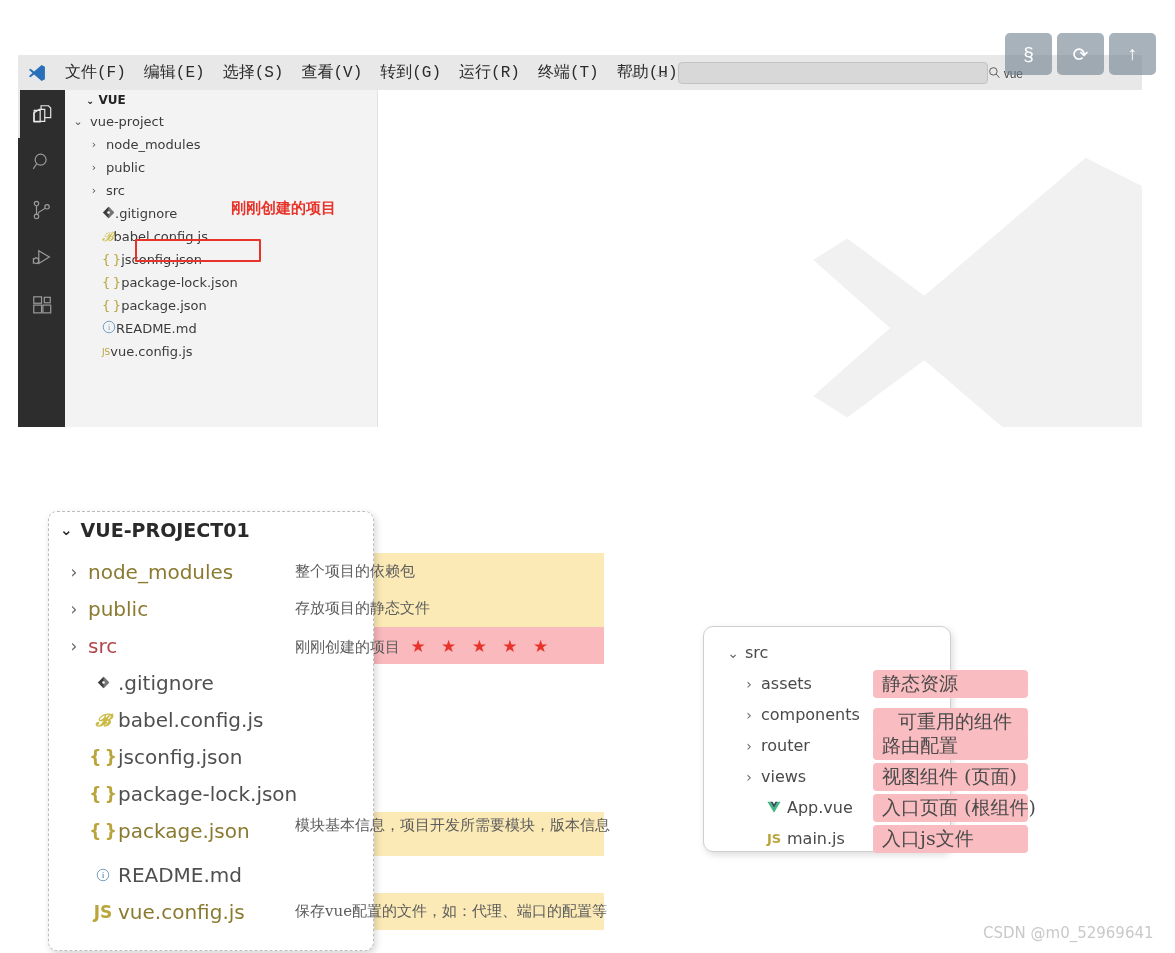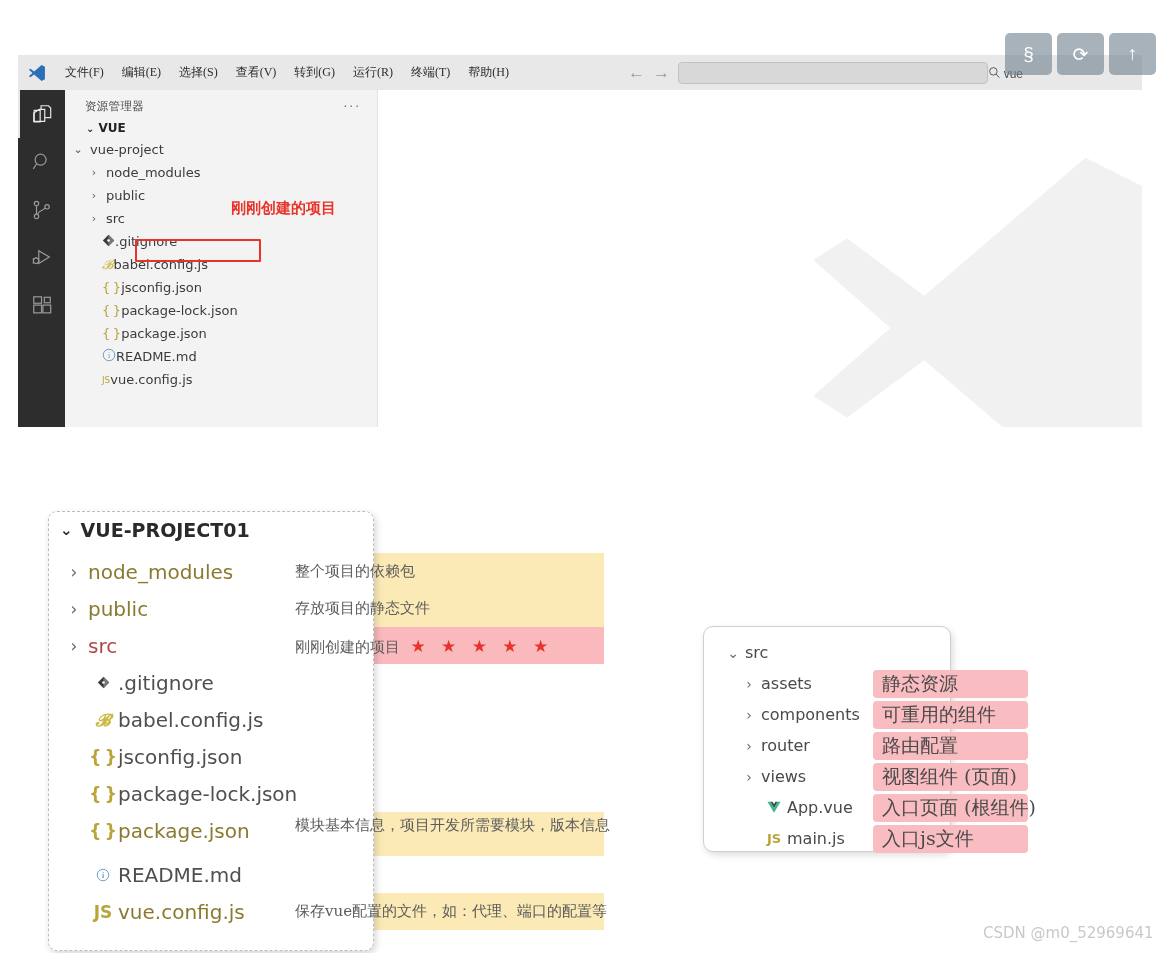--- a/index.html
+++ b/index.html
@@ -33,22 +33,22 @@
     overflow: hidden;
   }
   .vs-menubar {
     position:absolute; left:0; top:0; width:1124px; height:35px;
     background:#e8e8e8;
     display:flex; align-items:center;
   }
   .vs-logo { width: 38px; display:flex; align-items:center; justify-content:center; }
   .vs-logo svg { display:block; }
   .vs-menu-item {
-    font-size: 12px; color:#2b2b2b; padding: 0 9px;
-    font-family: Liberation Serif, serif;
+    font-size: 16px; color:#2b2b2b; padding: 0 9px;
+    font-family: Liberation Mono, monospace;
     white-space:nowrap;
   }
   .vs-navzone {
     position:absolute; left:610px; top:0; height:35px;
     display:flex; align-items:center; gap:8px;
   }
   .vs-arrow { color:#9a9a9a; font-size:17px; line-height:1; }
   .vs-searchbox {
     width: 310px; height: 22px;
     background:#d8d8d8; border:1px solid #c2c2c2; border-radius:4px;
@@ -279,24 +279,20 @@
         <svg width="22" height="22" viewBox="0 0 24 24" fill="none" stroke="#9b9b9b" stroke-width="1.3">
           <rect x="3" y="11" width="8.5" height="8.5"></rect>
           <rect x="13" y="11" width="8.5" height="8.5"></rect>
           <rect x="3" y="2" width="8.5" height="7"></rect>
           <rect x="14.5" y="2.5" width="6.5" height="6"></rect>
         </svg>
       </div>
     </div>
 
     <div class="vs-sidebar">
-      <div class="sb-title">
-        <span>资源管理器</span>
-        <span class="sb-dots">···</span>
-      </div>
       <div class="sb-root">
         <span style="font-size:10px">⌄</span>
         <span>VUE</span>
       </div>
       <div id="vs-tree">
           <div class="tree-row" style="padding-left: 5px;">
             <span class="twisty">⌄</span>
             <span class="ic" style="width: 4px;"></span>
             <span>vue-project</span>
           </div>
@@ -457,21 +453,21 @@
         <div class="dd-desc" style="left: 277px; top: 397px; width: auto;"><span>保存vue配置的文件，如：代理、端口的配置等</span></div>
       </div>
   </div>
 
   <div class="srcdiagram">
     <div class="srcpanel"></div>
     <div id="src-tags">
         <div class="src-tag" style="top: 44px;">
           <span>静态资源</span>
         </div>
-        <div class="src-tag" style="top: 75px;">
+        <div class="src-tag" style="top: 82px; justify-content: center;">
           <span>可重用的组件</span>
         </div>
         <div class="src-tag" style="top: 106px;">
           <span>路由配置</span>
         </div>
         <div class="src-tag" style="top: 137px;">
           <span>视图组件 (页面)</span>
         </div>
         <div class="src-tag" style="top: 168px;">
           <span>入口页面 (根组件)</span>

